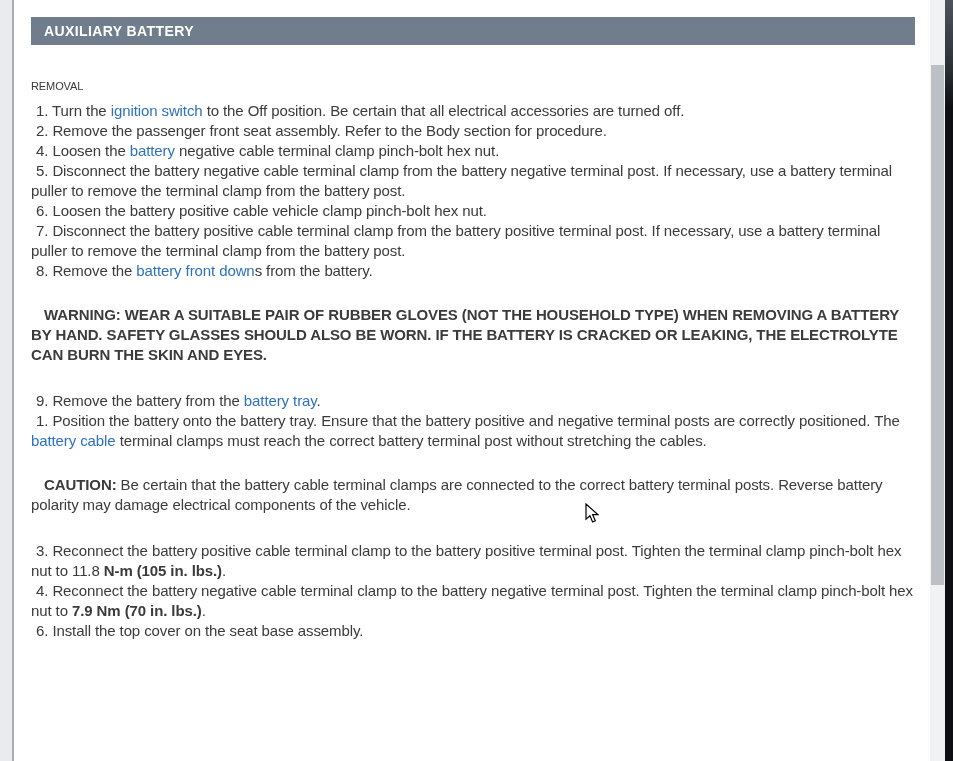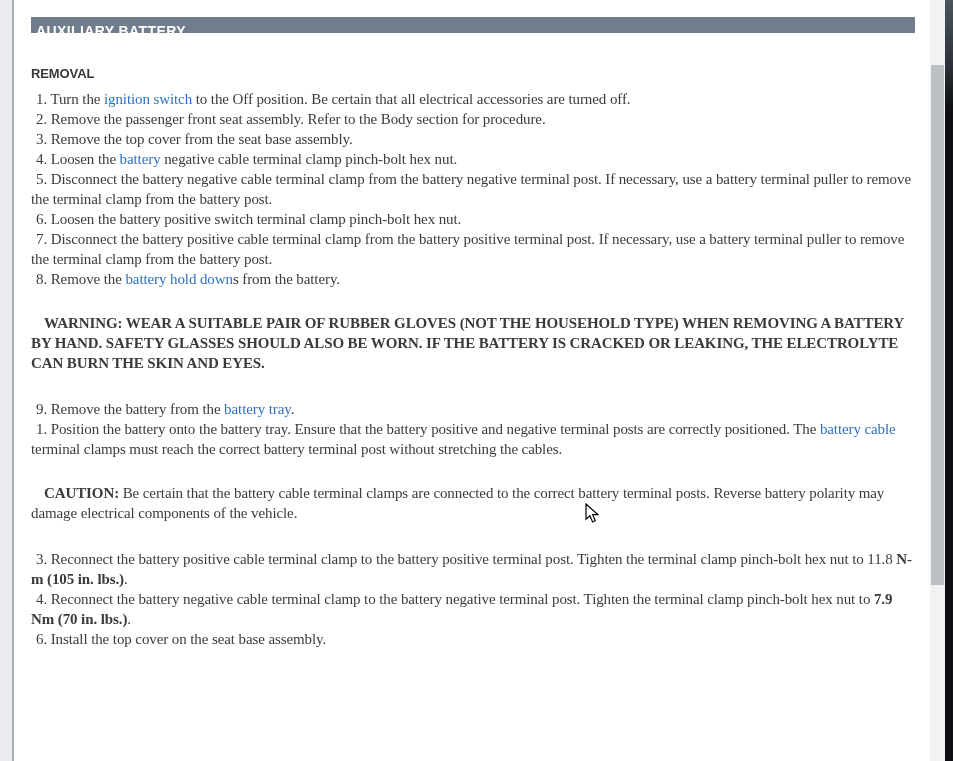--- a/index.html
+++ b/index.html
@@ -25,59 +25,58 @@
     background:#f1f2f3;
   }
   .scroll-thumb {
     position:absolute; left:1px; top:65px; width:13px; height:520px;
     background:#bcbfc3;
   }
   
   .page { position:absolute; left:31px; top:17px; width:884px; }
   .title-bar {
     background:#6f7d8c; color:#ffffff;
-    height:16px; line-height:28px; padding-left:5px;
+    height:28px; line-height:28px; padding-left:13px;
     font-size:14px; font-weight:bold; letter-spacing:.4px;
   }
   .document-body {
     margin-top:34px;
     font-size:15px; line-height:20px; letter-spacing:-0.1px;
     color:#3b3b3b;
   }
   .section-heading {
-    font-weight:bold; font-size:13px; line-height:14px;
+    font-weight:normal; font-size:11px; line-height:14px;
     margin:26px 0 8px 0; color:#383838;
   }
   .section-heading:first-child { margin-top:0; }
-  p { margin:0;font-family:Liberation Serif, serif; }
+  p { margin:0; }
   p.step { text-indent:5px; }
   p.notice { text-indent:13px; margin:24px 0 26px 0; }
   .bold { font-weight:bold; }
   a.link { color:#2e71c1; text-decoration:none; cursor:pointer; }
   .cursor { position:absolute; left:585px; top:503px; width:14px; height:21px; z-index:10; }
 </style>
 </head>
 <body>
 
 <div class="left-rail"></div>
 
 <div class="page">
   <div class="title-bar">
     <span>AUXILIARY BATTERY</span>
   </div>
   <div class="document-body">
       <div class="section-heading">REMOVAL</div>
       <p class="step"><span>1. </span><span>Turn the </span><a class="link" href="#">ignition switch</a><span> to the Off position. Be certain that all electrical accessories are turned off.</span></p>
       <p class="step"><span>2. </span><span>Remove the passenger front seat assembly. Refer to the Body section for procedure.</span></p>
-      <p class="step"><span>3. </span><span>Remove the top cover from the seat base assembly.</span></p>
       <p class="step"><span>4. </span><span>Loosen the </span><a class="link" href="#">battery</a><span> negative cable terminal clamp pinch-bolt hex nut.</span></p>
       <p class="step"><span>5. </span><span>Disconnect the battery negative cable terminal clamp from the battery negative terminal post. If necessary, use a battery terminal puller to remove the terminal clamp from the battery post.</span></p>
-      <p class="step"><span>6. </span><span>Loosen the battery positive switch terminal clamp pinch-bolt hex nut.</span></p>
+      <p class="step"><span>6. </span><span>Loosen the battery positive cable vehicle clamp pinch-bolt hex nut.</span></p>
       <p class="step"><span>7. </span><span>Disconnect the battery positive cable terminal clamp from the battery positive terminal post. If necessary, use a battery terminal puller to remove the terminal clamp from the battery post.</span></p>
-      <p class="step"><span>8. </span><span>Remove the </span><a class="link" href="#">battery hold down</a><span>s from the battery.</span></p>
+      <p class="step"><span>8. </span><span>Remove the </span><a class="link" href="#">battery front down</a><span>s from the battery.</span></p>
       <p class="notice"><span class="bold">WARNING: WEAR A SUITABLE PAIR OF RUBBER GLOVES (NOT THE HOUSEHOLD TYPE) WHEN REMOVING A BATTERY BY HAND. SAFETY GLASSES SHOULD ALSO BE WORN. IF THE BATTERY IS CRACKED OR LEAKING, THE ELECTROLYTE CAN BURN THE SKIN AND EYES.</span></p>
       <p class="step"><span>9. </span><span>Remove the battery from the </span><a class="link" href="#">battery tray</a><span>.</span></p>
       <p class="step"><span>1. </span><span>Position the battery onto the battery tray. Ensure that the battery positive and negative terminal posts are correctly positioned. The </span><a class="link" href="#">battery cable</a><span> terminal clamps must reach the correct battery terminal post without stretching the cables.</span></p>
       <p class="notice"><span class="bold">CAUTION:</span><span> Be certain that the battery cable terminal clamps are connected to the correct battery terminal posts. Reverse battery polarity may damage electrical components of the vehicle.</span></p>
       <p class="step"><span>3. </span><span>Reconnect the battery positive cable terminal clamp to the battery positive terminal post. Tighten the terminal clamp pinch-bolt hex nut to 11.8 </span><span class="bold">N-m (105 in. lbs.)</span><span>.</span></p>
       <p class="step"><span>4. </span><span>Reconnect the battery negative cable terminal clamp to the battery negative terminal post. Tighten the terminal clamp pinch-bolt hex nut to </span><span class="bold">7.9 Nm (70 in. lbs.)</span><span>.</span></p>
       <p class="step"><span>6. </span><span>Install the top cover on the seat base assembly.</span></p>
     </div>
 </div>
 

